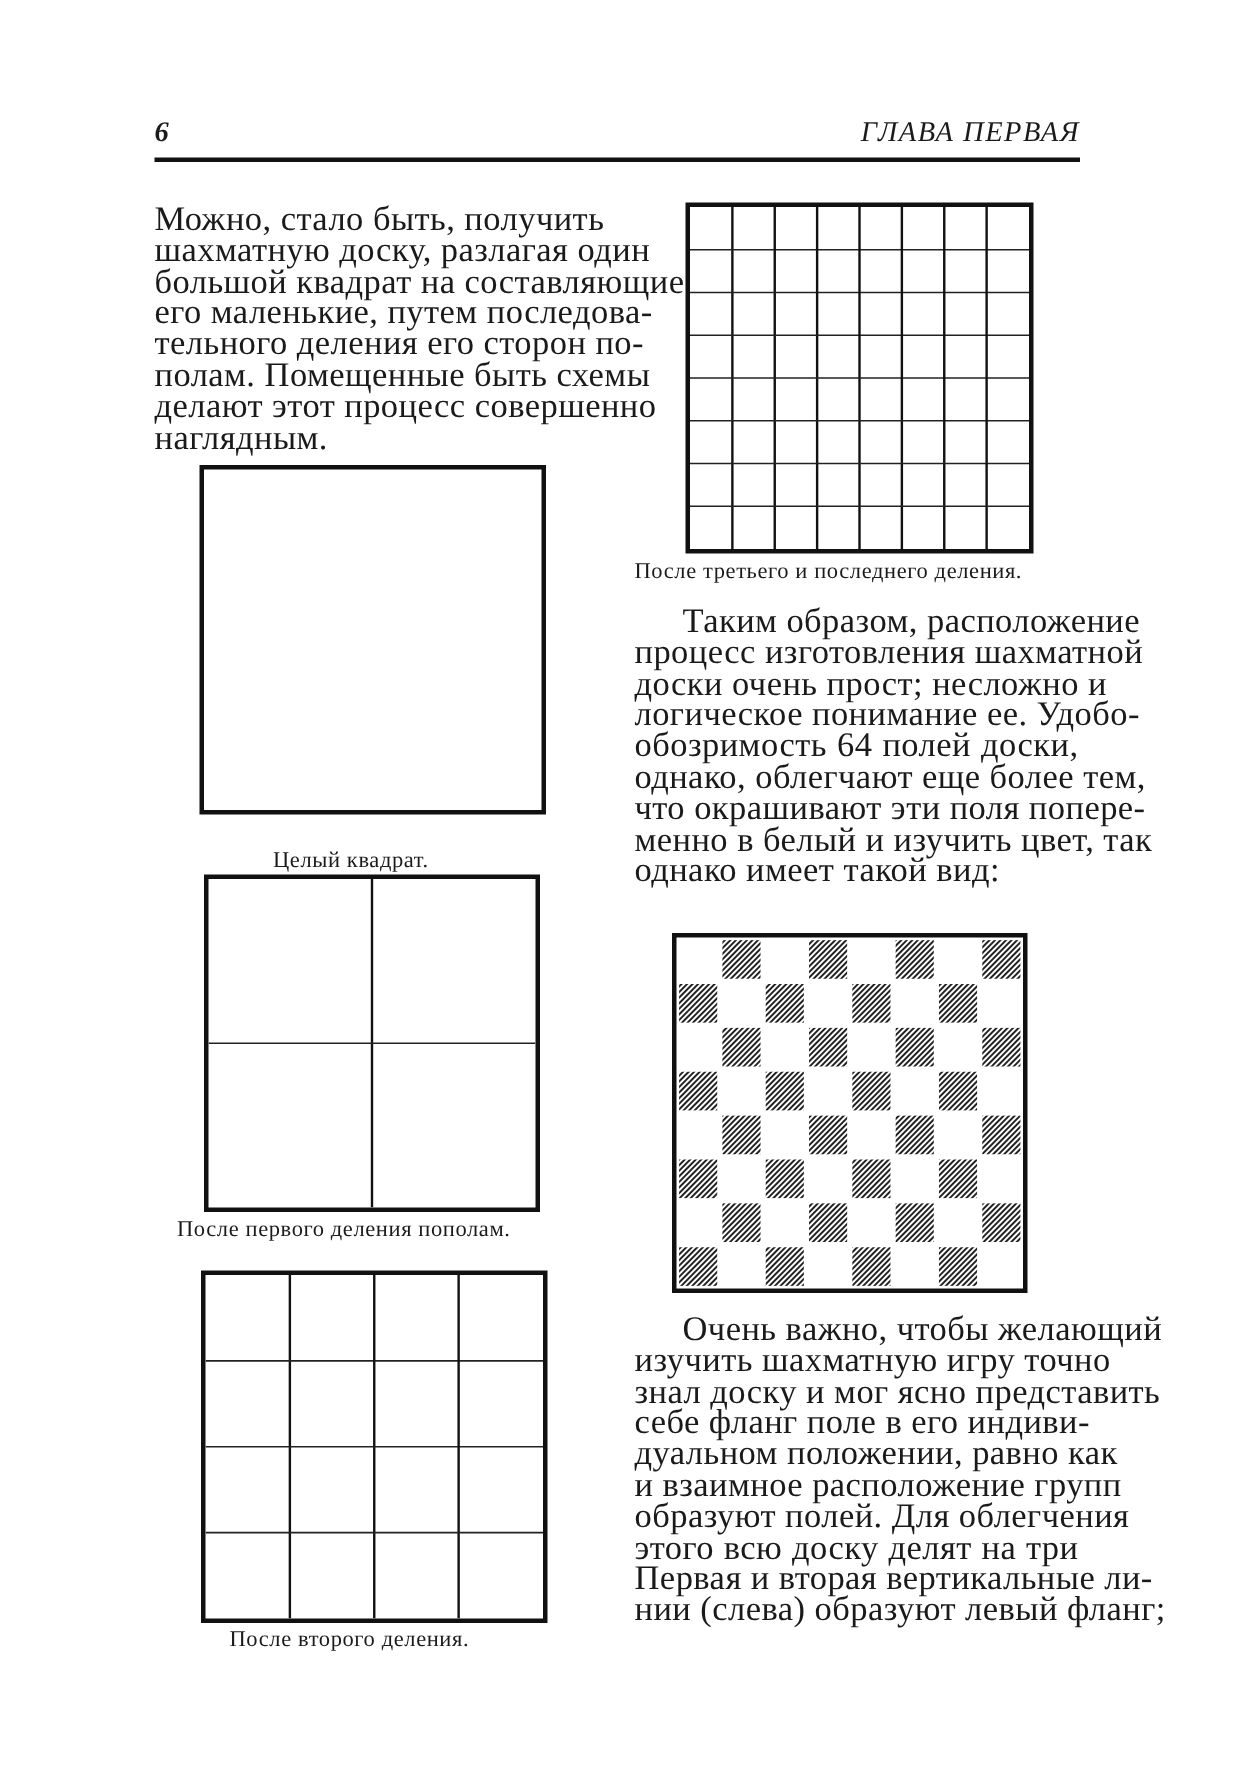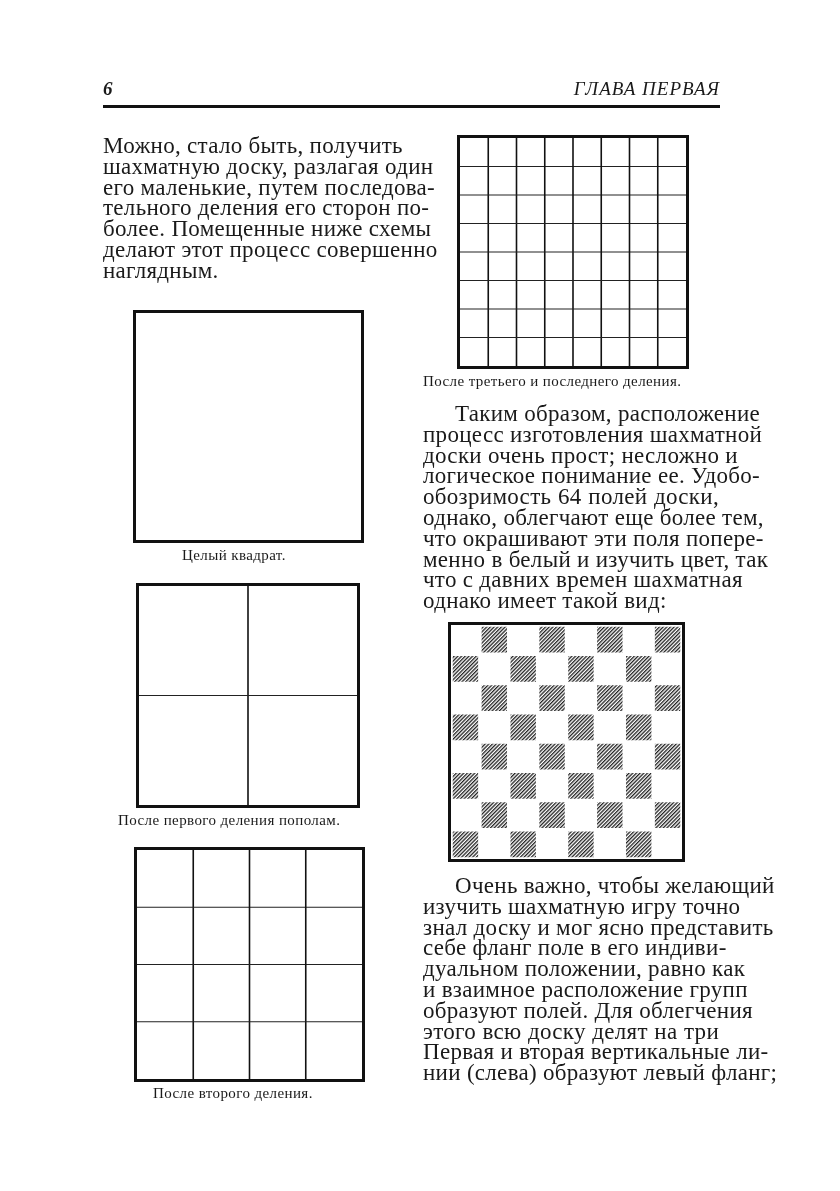--- a/index.html
+++ b/index.html
@@ -28,29 +28,30 @@
 
 <div class="header">
   <span class="page-num">6</span>
   <span class="running-head">ГЛАВА ПЕРВАЯ</span>
 </div>
 <div class="rule"></div>
 
 <div class="para" id="p-intro" style="left:103px; top:136px; width:296px;">
     <span class="ln">Можно, стало быть, получить</span>
     <span class="ln">шахматную доску, разлагая один</span>
+    <span class="ln">большой квадрат на составляющие</span>
     <span class="ln">его маленькие, путем последова-</span>
     <span class="ln">тельного деления его сторон по-</span>
-    <span class="ln">более. Помещенные ниже схемы</span>
+    <span class="ln">полам. Помещенные быть схемы</span>
     <span class="ln">делают этот процесс совершенно</span>
     <span class="ln last">наглядным.</span>
   </div>
 
 <div class="box" style="left:133px; top:310px; width:231px; height:233px;"></div>
-<div class="caption" style="left:182px; top:547px;">Целый квадрат.</div>
+<div class="caption" style="left:182px; top:566px;">Целый квадрат.</div>
 
 <div class="box gridbox" style="left:136px; top:583px; width:224px; height:225px;">
     <svg viewBox="0 0 100 100" preserveAspectRatio="none">
       <line x1="50" x2="50" y1="0" y2="100" stroke="#111" stroke-width="1.6" vector-effect="non-scaling-stroke"></line>
       <line y1="50" y2="50" x1="0" x2="100" stroke="#222" stroke-width="1.1" vector-effect="non-scaling-stroke"></line>
     </svg>
   </div>
 <div class="caption" style="left:118px; top:812px;">После первого деления пополам.</div>
 
 <div class="box gridbox" style="left:134px; top:847px; width:231px; height:235px;">
@@ -87,21 +88,20 @@
 
 <div class="para" id="p-1" style="left:423px; top:404px; width:296px;">
     <span class="ln indent">Таким образом, расположение</span>
     <span class="ln">процесс изготовления шахматной</span>
     <span class="ln">доски очень прост; несложно и</span>
     <span class="ln">логическое понимание ее. Удобо-</span>
     <span class="ln">обозримость 64 полей доски,</span>
     <span class="ln">однако, облегчают еще более тем,</span>
     <span class="ln">что окрашивают эти поля попере-</span>
     <span class="ln">менно в белый и изучить цвет, так</span>
-    <span class="ln">что с давних времен шахматная</span>
     <span class="ln last">однако имеет такой вид:</span>
   </div>
 
 <div class="box" id="chessboard" style="left:448px; top:622px; width:237px; height:240px;">
     <svg viewBox="0 0 800 800" preserveAspectRatio="none">
       <defs>
         <pattern id="hatch" patternUnits="userSpaceOnUse" width="9" height="9" patternTransform="rotate(45)">
           <rect width="9" height="9" fill="#fff"></rect>
           <rect x="0" y="0" width="4.5" height="9" fill="#222"></rect>
         </pattern>

